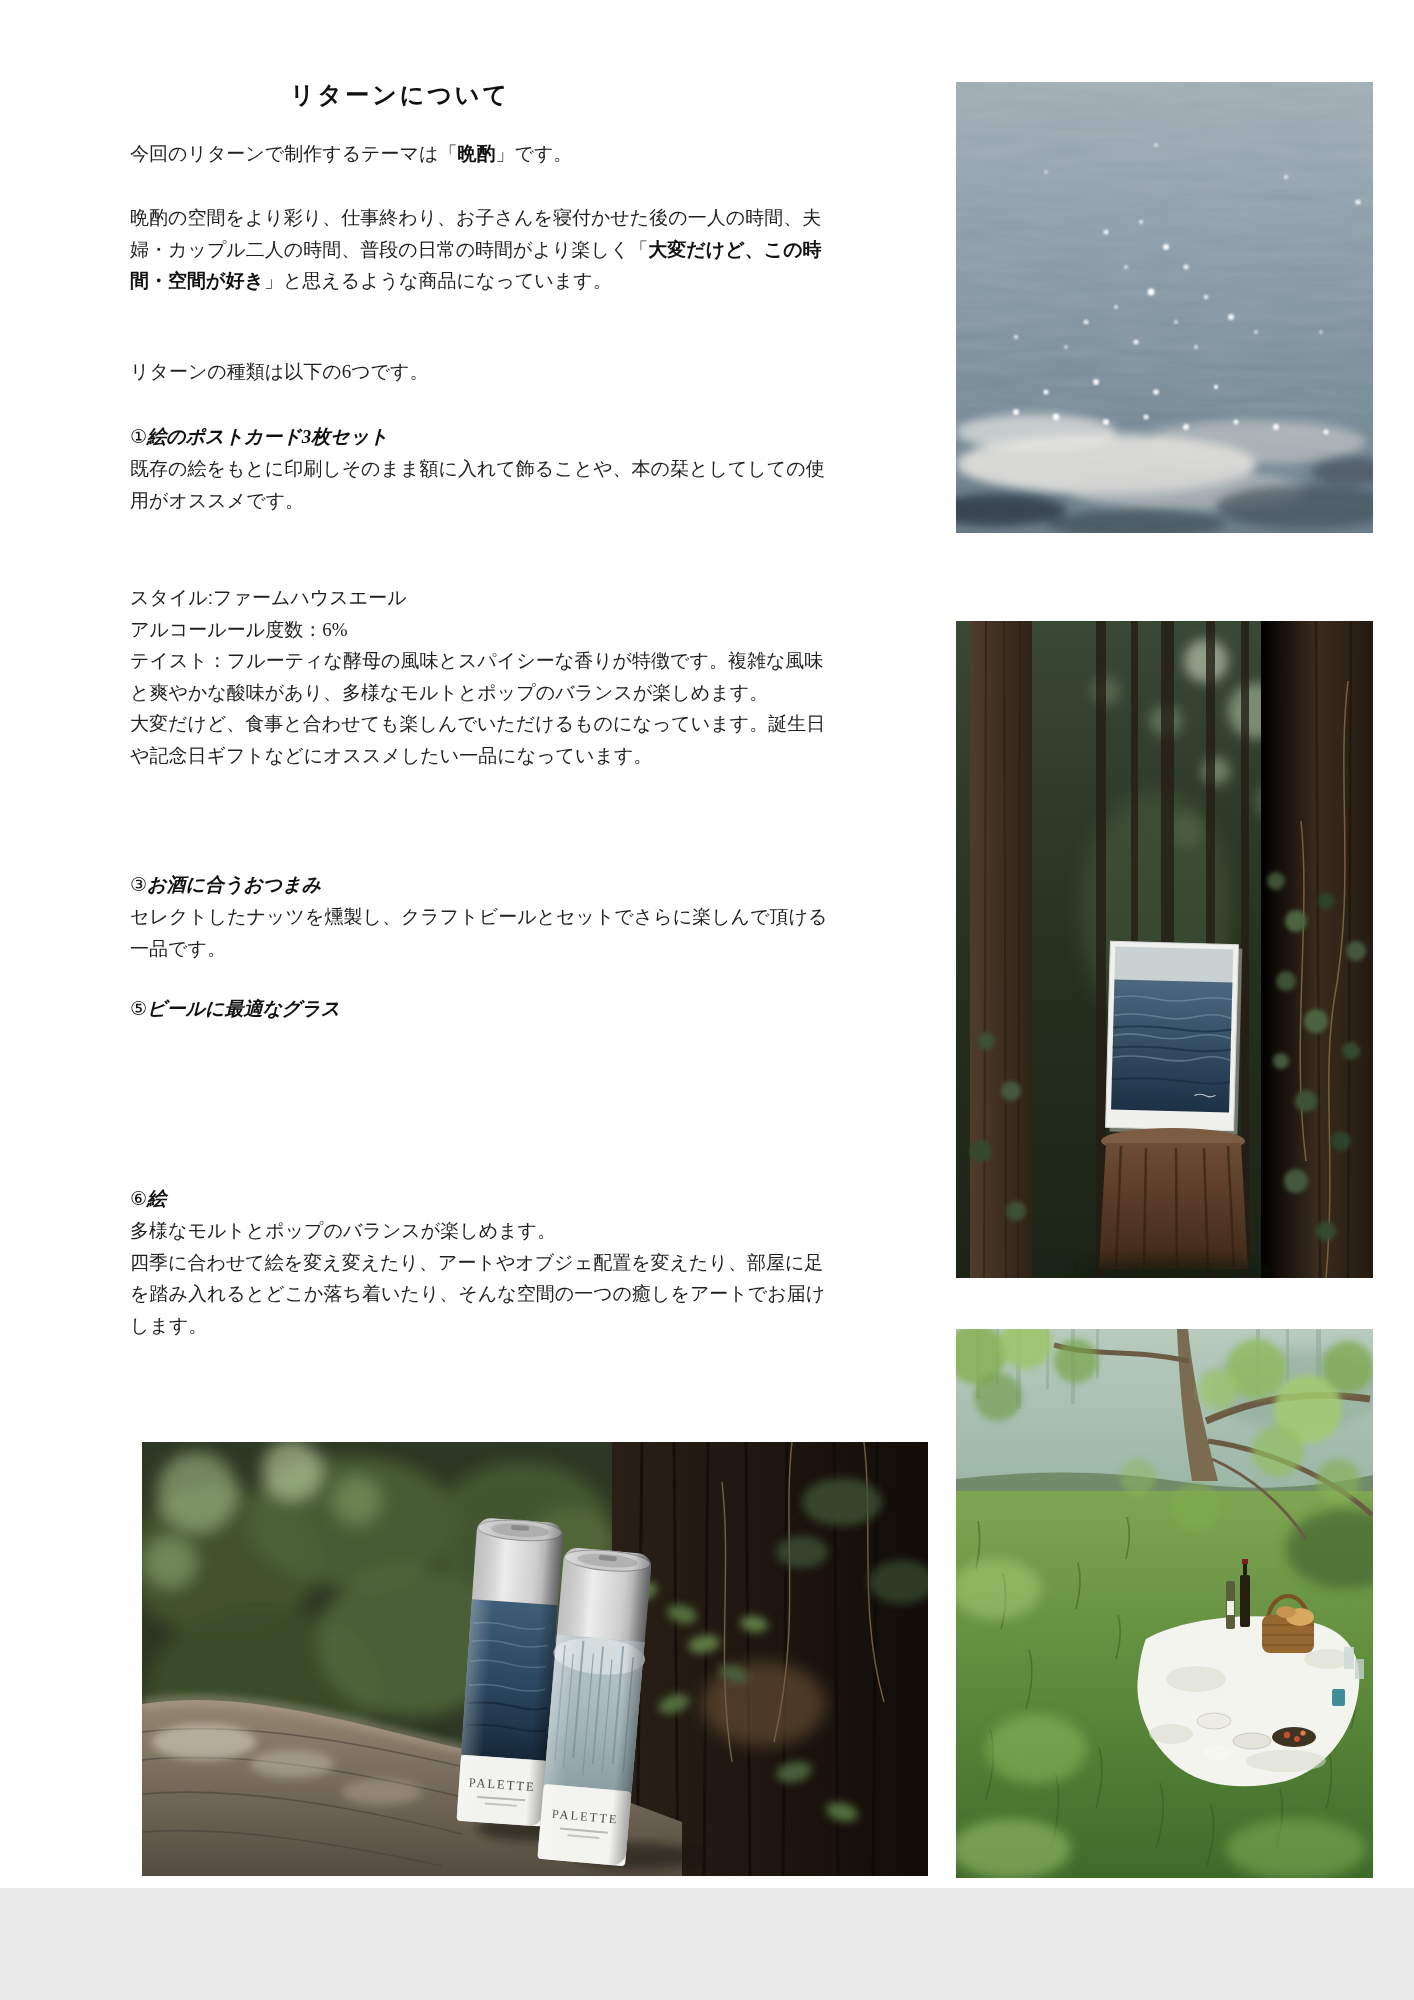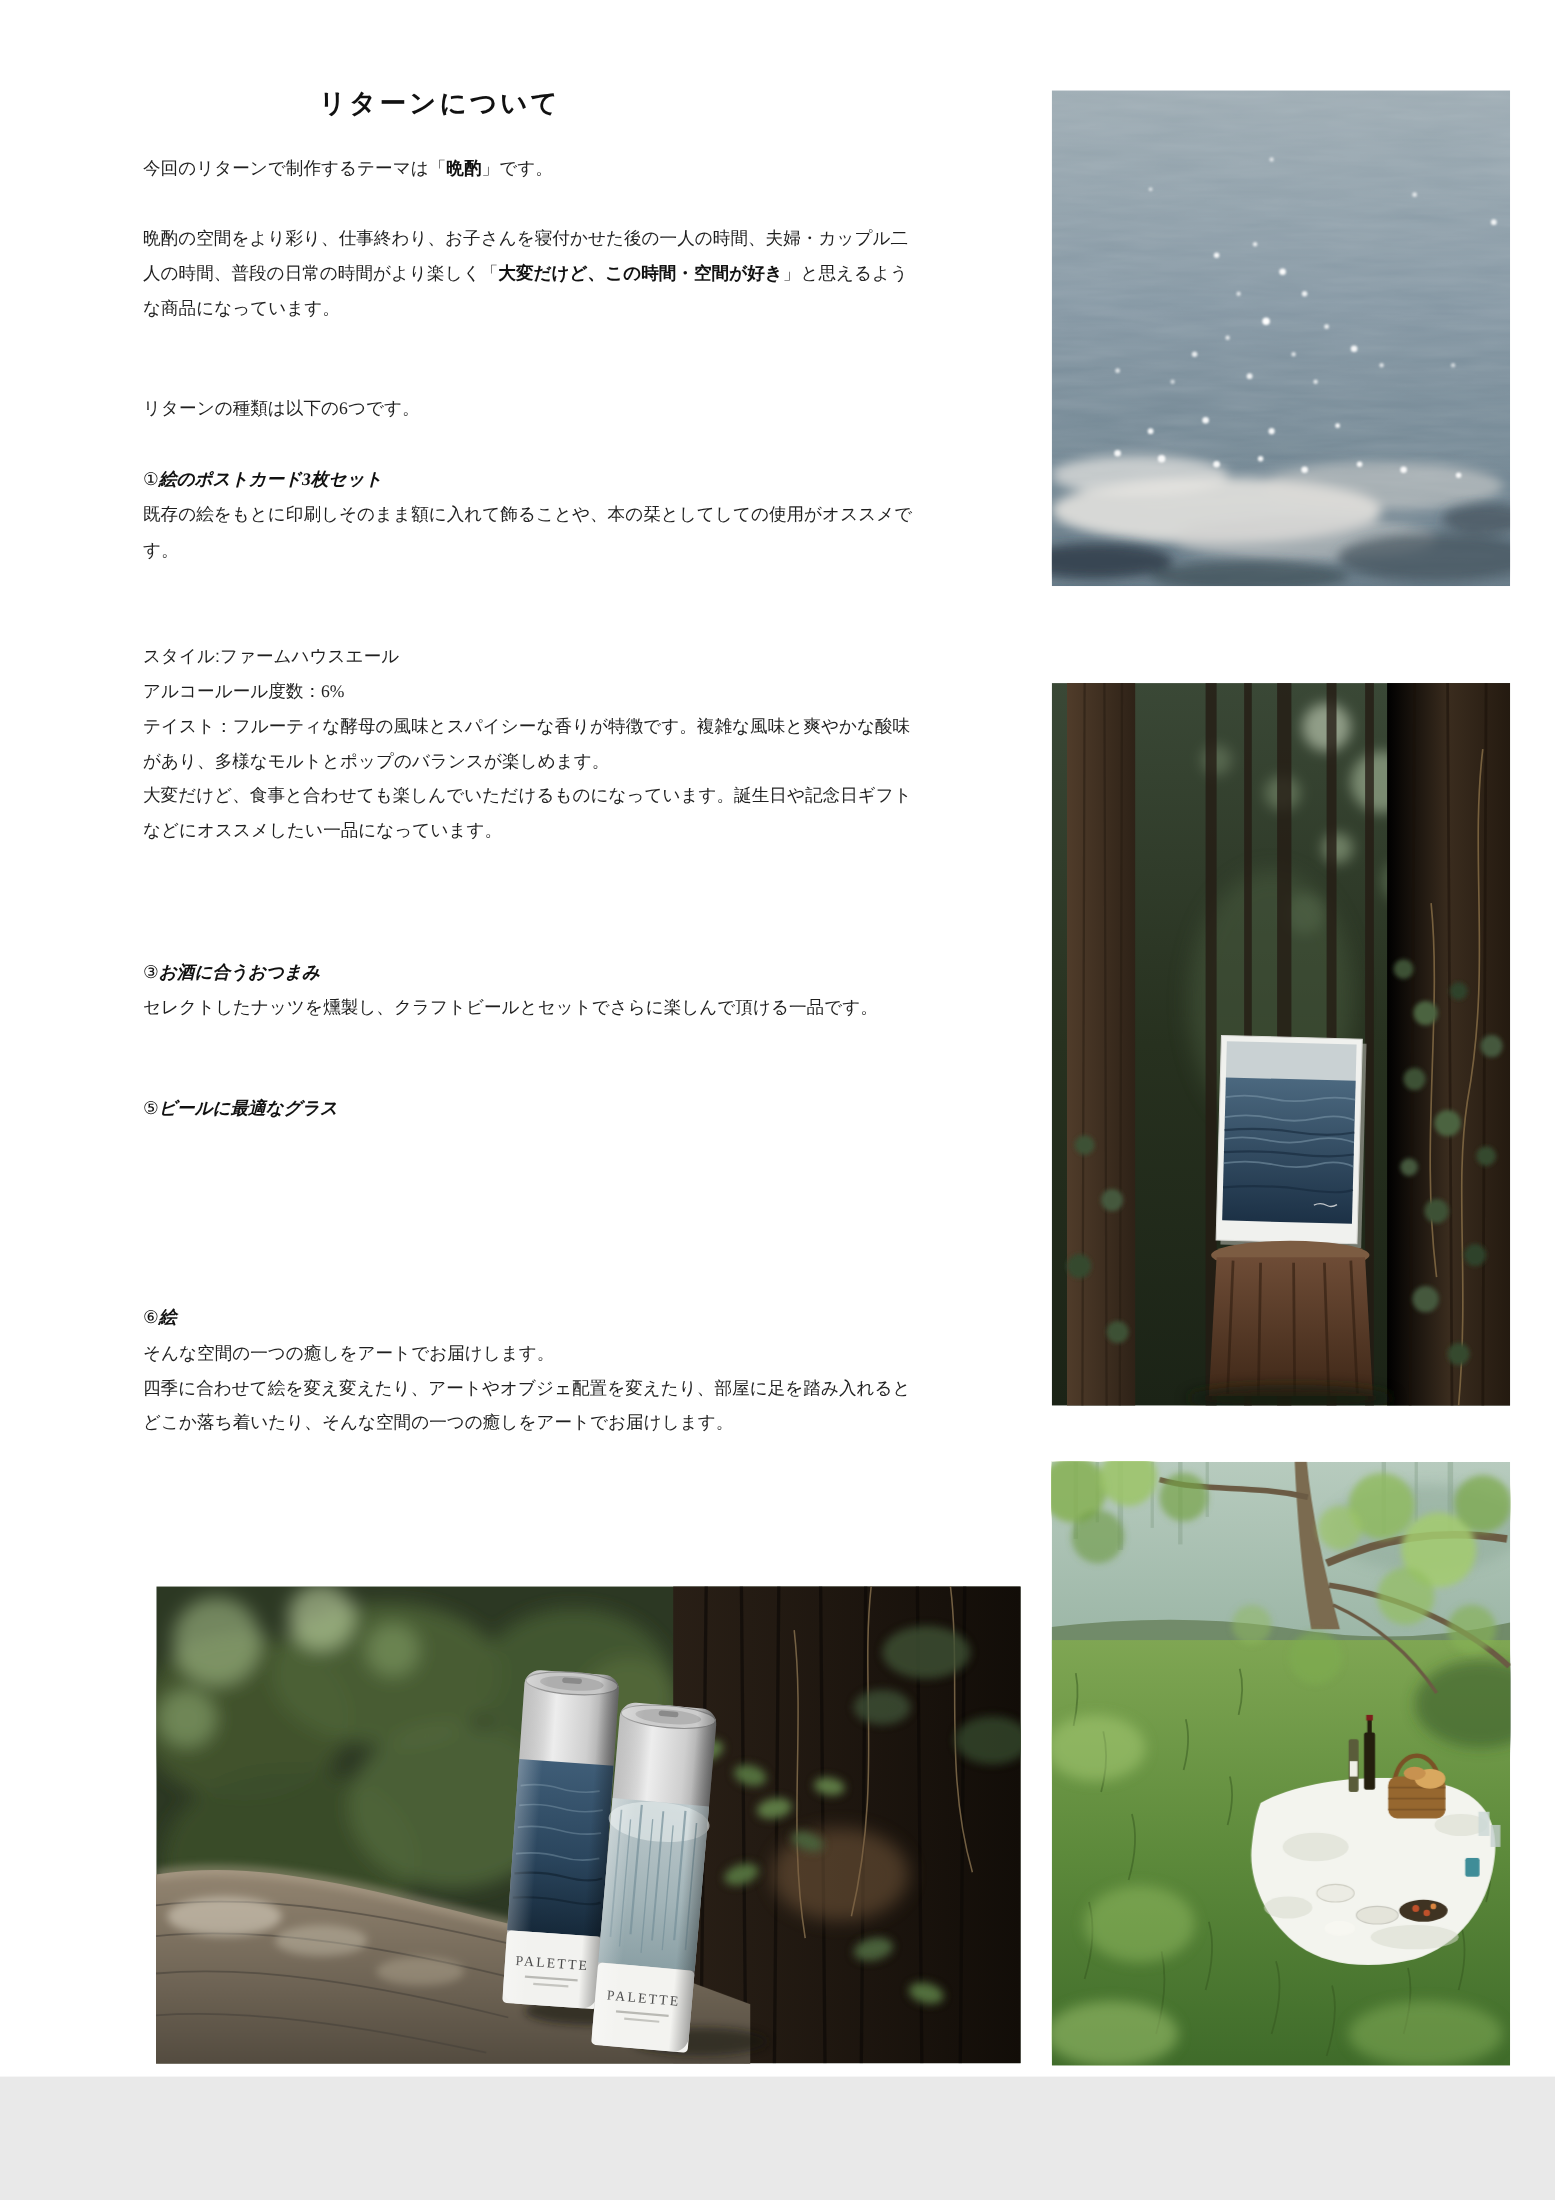--- a/index.html
+++ b/index.html
@@ -1,18 +1,18 @@
 <!DOCTYPE html>
 <html><head>
 <meta charset="utf-8">
 <style>
   html,body{margin:0;padding:0;background:#e9e9e9;}
   .page{position:relative;width:1414px;height:1888px;background:#ffffff;margin:0 auto;
         font-family:"Liberation Sans","DejaVu Sans",sans-serif;color:#1f1f1f;overflow:hidden;}
-  .tblock{position:absolute;left:130px;width:705px;font-size:16px;line-height:31.5px;
+  .tblock{position:absolute;left:130px;width:705px;font-size:19px;line-height:31.5px;
           text-align:left;word-break:normal;}
   .title{position:absolute;left:290px;top:80px;font-size:24px;line-height:30px;
          font-weight:700;letter-spacing:3px;color:#111;}
   .b{font-weight:700;color:#111;}
   .serif{font-family:"Liberation Serif","DejaVu Serif",serif;}
   .circ{font-weight:400;}
   .head{font-weight:700;color:#111;font-style:italic;}
   .photo{position:absolute;overflow:hidden;}
   .photo svg{display:block;width:100%;height:100%;}
 </style>
@@ -43,21 +43,21 @@
 
   <div class="tblock head" style="top:869px"><span class="circ">③</span><span class="b">お酒に合うおつまみ</span></div>
   <div class="tblock" style="top:901px">
       <div>セレクトしたナッツを燻製し、クラフトビールとセットでさらに楽しんで頂ける一品です。</div>
     </div>
 
   <div class="tblock head" style="top:993px"><span class="circ">⑤</span><span class="b">ビールに最適なグラス</span></div>
 
   <div class="tblock head" style="top:1183px"><span class="circ">⑥</span><span class="b">絵</span></div>
   <div class="tblock" style="top:1215px">
-    <div>そんな空間の一つの癒しをアートでお届けします。</div>
+    <div>多様なモルトとポップのバランスが楽しめます。</div>
     <div>四季に合わせて絵を変え変えたり、アートやオブジェ配置を変えたり、部屋に足を踏み入れるとどこか落ち着いたり、そんな空間の一つの癒しをアートでお届けします。</div>
   </div>
 
   <div class="photo" style="left:956px;top:82px;width:417px;height:451px">
   <svg viewBox="0 0 417 451" preserveAspectRatio="none">
     <defs>
       <linearGradient id="wg" x1="0" y1="0" x2="0" y2="1">
         <stop offset="0" stop-color="#9aa9b1"></stop>
             <stop offset="0.45" stop-color="#8093a0"></stop>
         <stop offset="0.75" stop-color="#6e8390"></stop>

